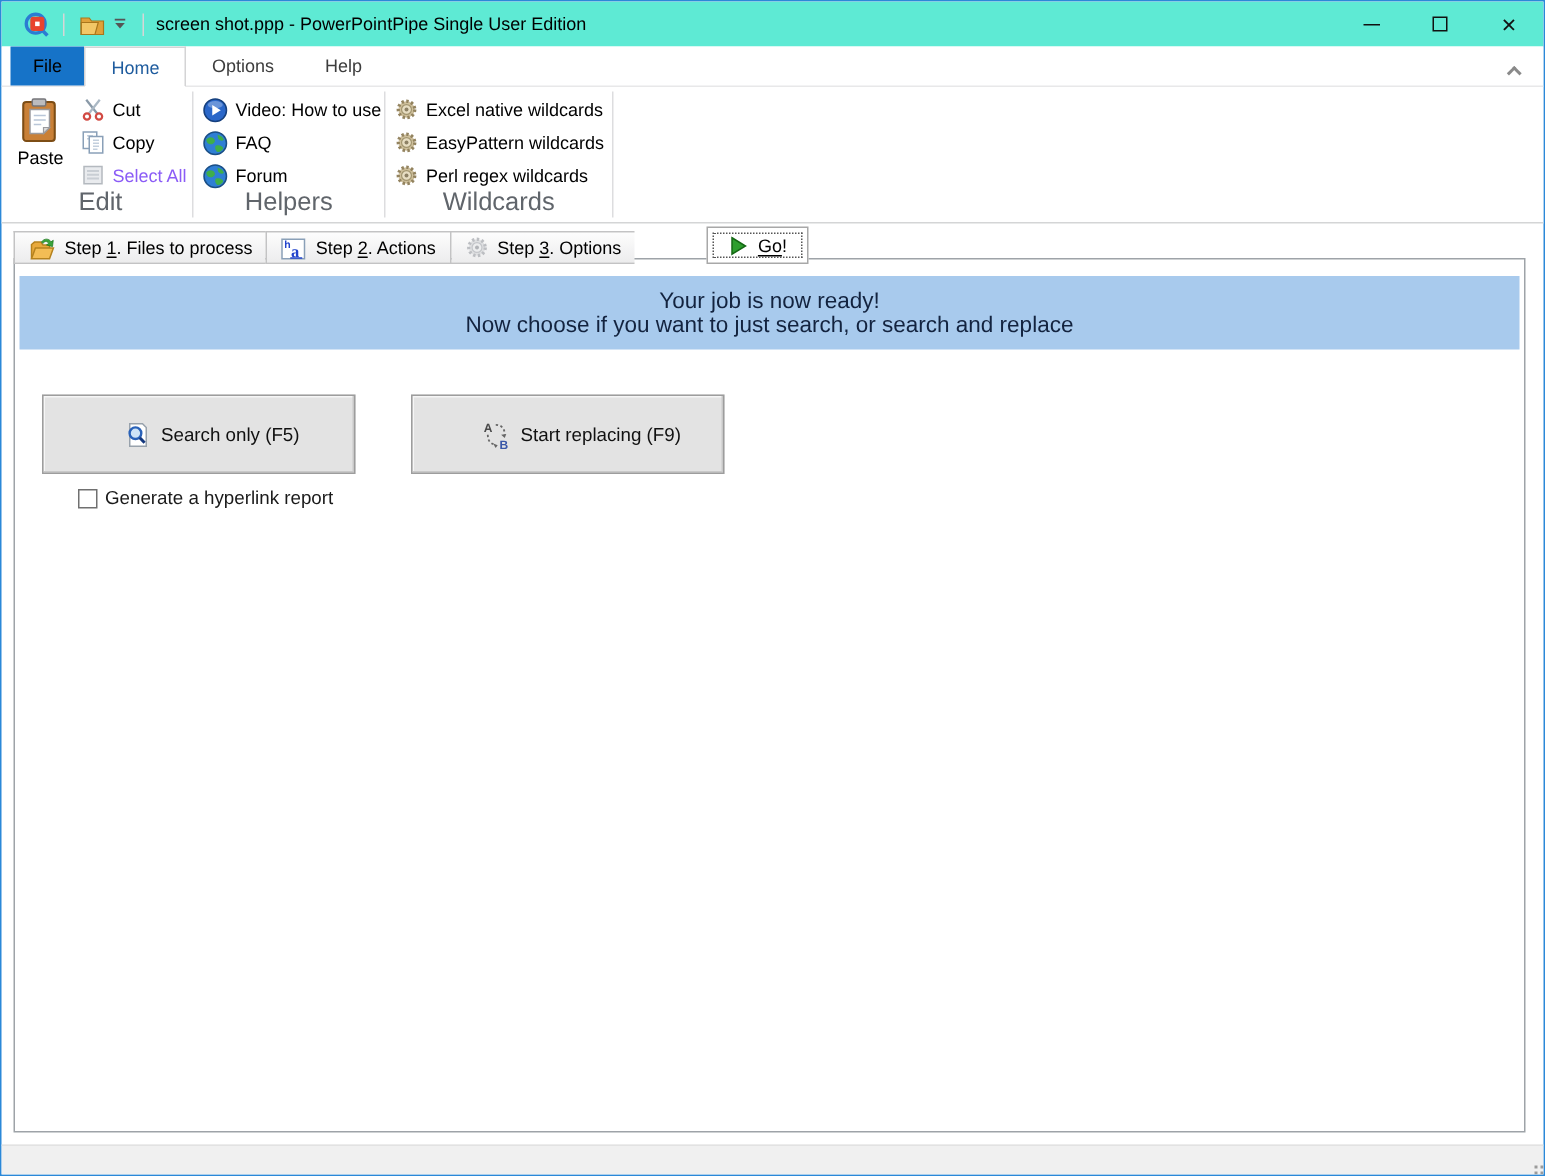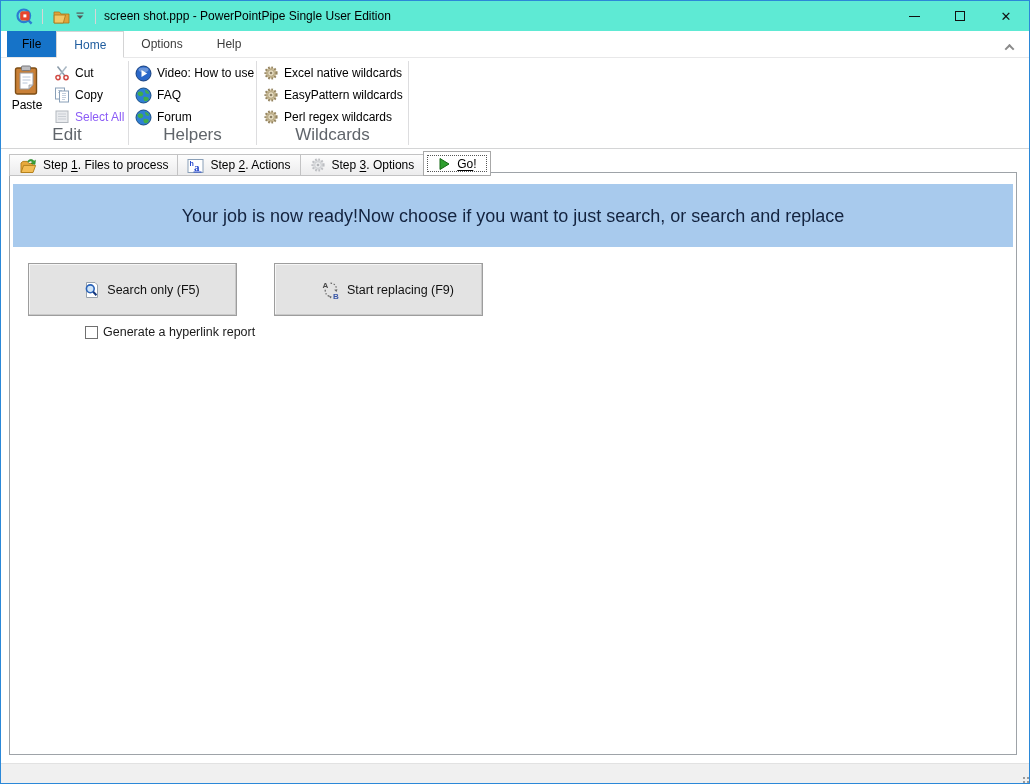--- a/index.html
+++ b/index.html
@@ -50,39 +50,39 @@
   .small-btn.disabled { color:#8b5cf6; }
   .g-helpers { width:127px; padding-left:6px; }
   .g-wild { width:151px; padding-left:6px; }
 
   
   .steps { position:absolute; top:150px; left:8px; display:flex; align-items:flex-end; z-index:3; }
   .step-tab { display:flex; align-items:center; gap:6px; height:22px; padding:0 9px;
               background:linear-gradient(#fdfdfd,#ececed); border:1px solid #c3c3c4; border-right:none;
               white-space:nowrap; font:inherit; }
   .step-tab:last-child { border-right:1px solid #a8a8a8; }
-  .tab-go { position:relative; background:#fff; height:25px; border:1px solid #a8a8a8; padding:0 13px; }
+  .tab-go { position:relative; background:#fff; height:25px; border:1px solid #a8a8a8; padding:0 13px;margin-left:48px; }
   .tab-go::before { content:""; position:absolute; inset:3px; border:1px dotted #555; }
   .step-tab u { text-underline-offset:2px; }
 
   
   .panel { position:absolute; left:8px; top:171px; width:1008px; height:583px;
            background:#fff; border:1px solid #9ea3a8; z-index:2; }
-  .banner { position:absolute; left:3px; right:3px; top:11px; height:63px;
+  .banner { position:absolute; left:3px; right:3px; top:11px; height:49px;
             background:var(--banner-bg, #a8caed);
-            display:flex; flex-direction:row; align-items:center; justify-content:center;
-            color:var(--banner-text, #13233f); font-size:18px; line-height:16px; text-align:center; }
+            display:flex; flex-direction:column; align-items:center; justify-content:center;
+            color:var(--banner-text, #13233f); font-size:15px; line-height:16px; text-align:center; }
   .action-btn { position:absolute; top:90px; width:209px; height:53px; background:#e3e3e3;
                 border:1px solid #9d9d9d; box-shadow:inset -1px -1px 0 #c9c9c9, inset 1px 1px 0 #f6f6f6;
                 display:flex; align-items:center; justify-content:center; gap:6px;
                 font:inherit; font-size:12.5px; color:#111;padding-left:18px; }
   .btn-search { left:18px; }
   .btn-replace { left:264px; }
   .chk-row { position:absolute; left:42px; top:152px; display:flex; align-items:center; gap:5px;
-             font-size:12.5px;margin-left:33px; }
+             font-size:12.5px; }
   .chk { width:13px; height:13px; background:#fff; border:1px solid #707070; display:inline-block; }
 
   
   .statusbar { position:absolute; left:0; right:0; bottom:0; height:20px; background:#f0f0f0;
                border-top:1px solid #e2e2e2; }
   .grip { position:absolute; right:4px; bottom:4px; width:2px; height:2px; background:#9b9b9b;
           box-shadow: -4px 8px 0 #9b9b9b, 0 8px 0 #9b9b9b, 4px 8px 0 #9b9b9b,
                       0 4px 0 #9b9b9b, 4px 4px 0 #9b9b9b, 4px 0 0 #9b9b9b; }
 
   .icon16 svg, .icon17 svg { display:block; }

